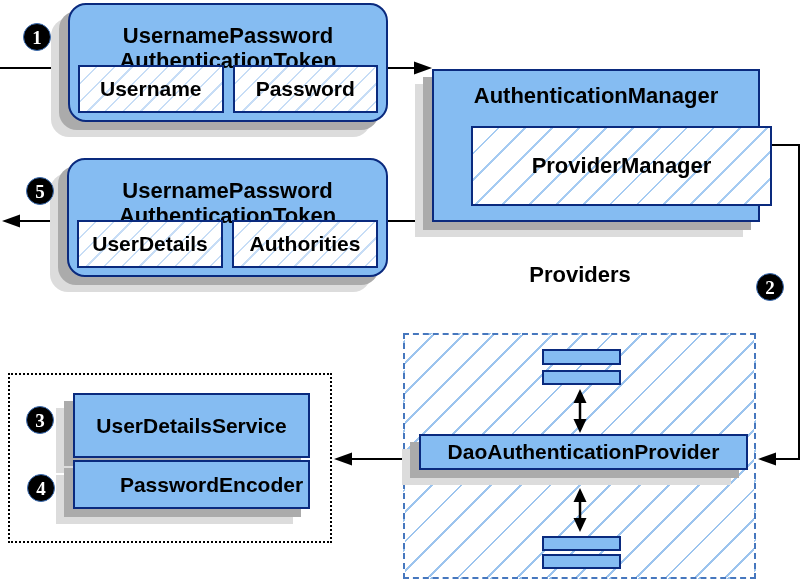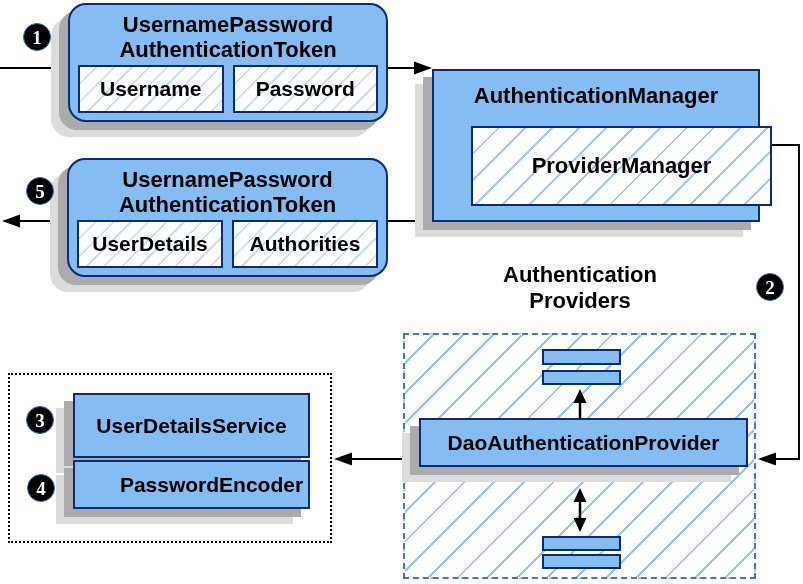--- a/index.html
+++ b/index.html
@@ -8,21 +8,21 @@
     font-family:"Liberation Sans","DejaVu Sans",sans-serif;
   }
   svg.wires{position:absolute;left:0;top:0;z-index:1;}
   .bluebox{
     position:absolute;z-index:2;background:#85BCF2;border:2px solid #0A2A7E;
     box-sizing:border-box;color:#000;
     box-shadow:-9px 8px 0 #ABABAB,-17px 15px 0 #DCDCDC;
   }
   .rounded{border-radius:18px;}
   .boxtitle{
-    text-align:center;font-weight:bold;font-size:22px;line-height:25px;padding-top:7px;
+    text-align:center;font-weight:bold;font-size:22px;line-height:25px;padding-top:18px;
   }
   .fields{
     position:absolute;left:8px;right:8px;bottom:7px;display:flex;gap:9px;
   }
   .fieldbox{
     flex:1;height:48px;display:flex;align-items:center;justify-content:center;
     background:
       repeating-linear-gradient(135deg,transparent 0 11px,#C7DDF6 11px 12.5px),
       #fff;
     border:2px solid #0A2A7E;box-sizing:border-box;
@@ -121,28 +121,27 @@
       <div>UsernamePassword</div>
       <div>AuthenticationToken</div>
     </div>
     <div class="fields">
       <div class="fieldbox">UserDetails</div>
       <div class="fieldbox">Authorities</div>
     </div>
   </div>
 
   <div class="centerlabel" style="left:455px;top:262px;width:250px;">
-    <div>Authentication</div>
     <div>Providers</div>
   </div>
 
   <div class="bar" style="left:542px;top:349px;width:79px;height:16px;"></div>
   <div class="bar" style="left:542px;top:370px;width:79px;height:15px;"></div>
 
-  <div class="bluebox servicebox" style="left:419px;top:418px;width:329px;height:49px;">DaoAuthenticationProvider</div>
+  <div class="bluebox servicebox" style="left:419px;top:434px;width:329px;height:36px;">DaoAuthenticationProvider</div>
 
   <div class="bar" style="left:542px;top:536px;width:79px;height:15px;"></div>
   <div class="bar" style="left:542px;top:554px;width:79px;height:15px;"></div>
 
   <div class="bluebox servicebox" style="left:73px;top:393px;width:237px;height:65px;">UserDetailsService</div>
   <div class="bluebox servicebox" style="left:73px;top:460px;width:237px;height:49px;padding-left:40px;">PasswordEncoder</div>
 
   <div class="badge" style="left:23px;top:23px;">1</div>
   <div class="badge" style="left:756px;top:273px;">2</div>
   <div class="badge" style="left:26px;top:406px;">3</div>

